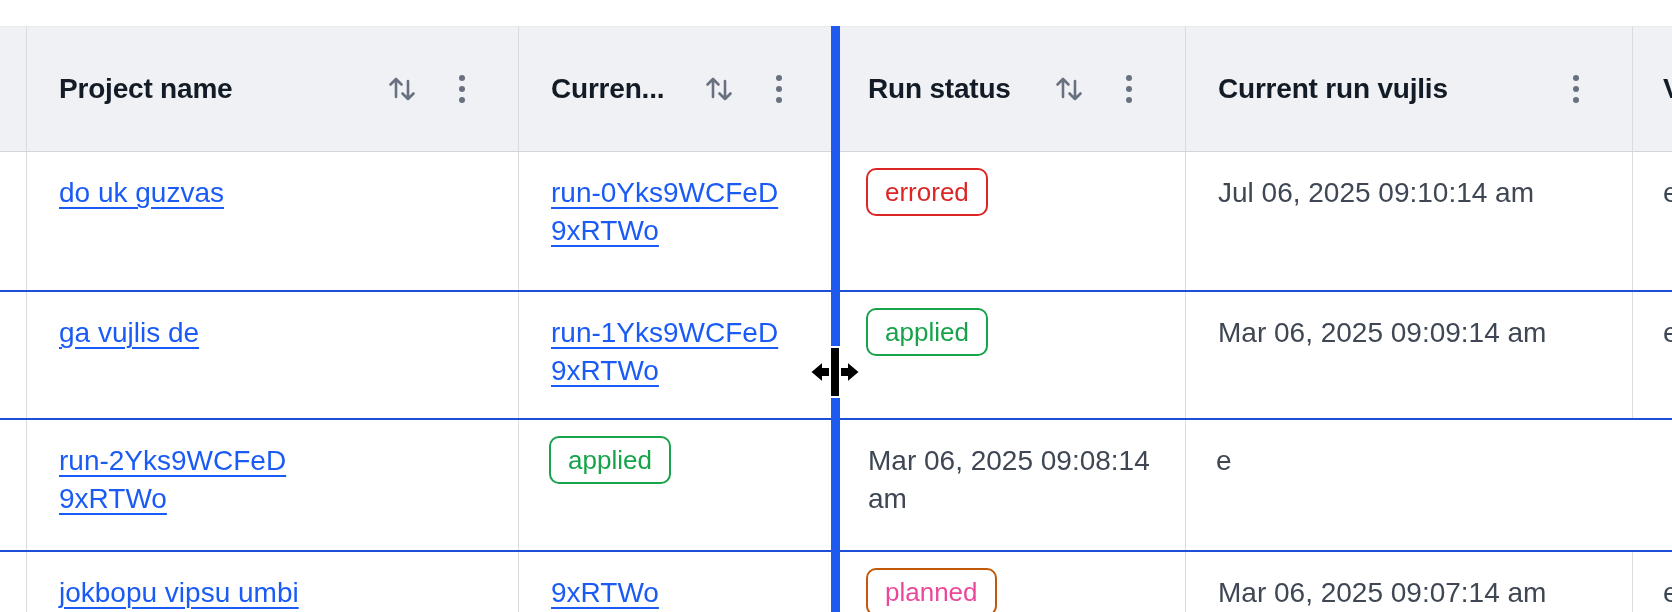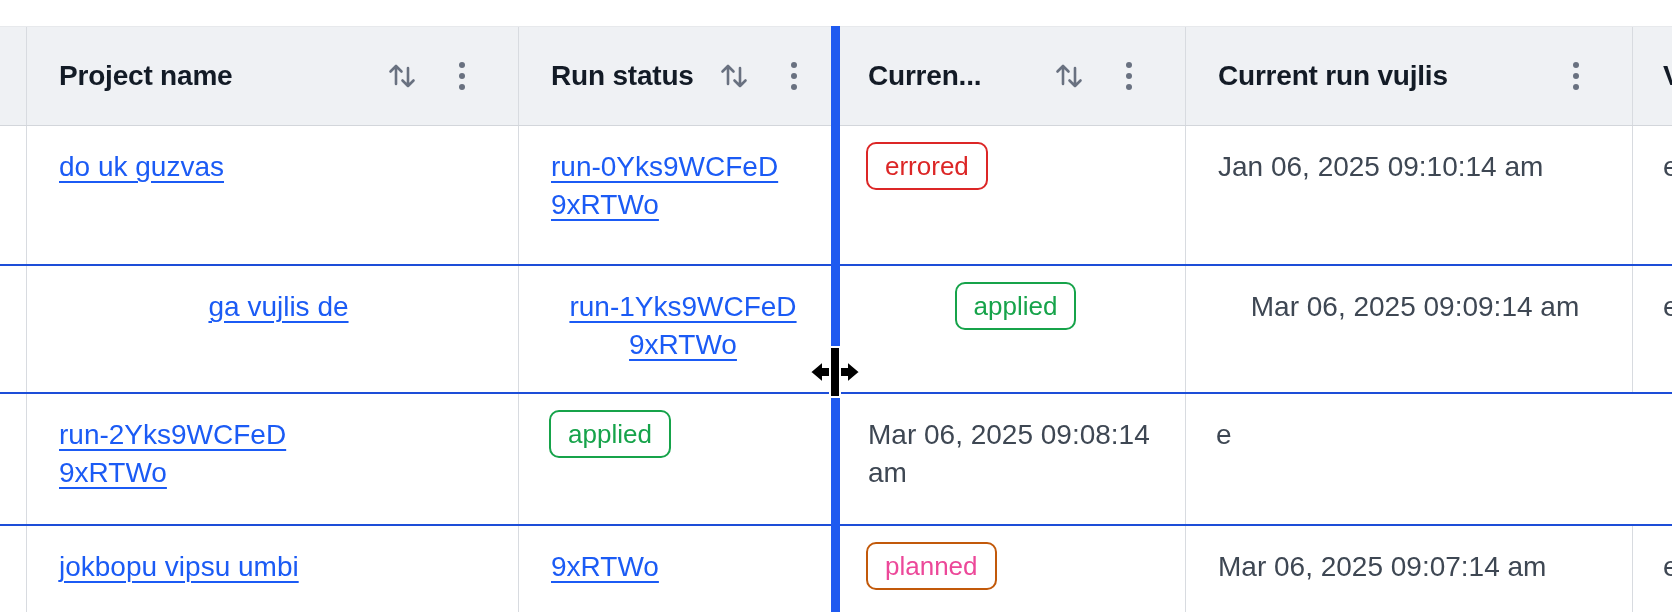--- a/index.html
+++ b/index.html
@@ -5,38 +5,38 @@
   * { margin: 0; padding: 0; box-sizing: border-box; }
   html, body { width: 1672px; height: 612px; overflow: hidden; background: #ffffff;
     font-family: "Liberation Sans", sans-serif; }
   .viewport { position: relative; width: 1672px; height: 612px; overflow: hidden; }
 
   
   .grid-table { position: absolute; top: 26px; left: 0; width: 1672px; }
   .trow { display: grid; grid-template-columns: 27px 492px 317px 350px 447px 39px; }
 
   
-  .trow.head { background: #eff1f4; height: 100px; border-top: 1px solid #e7e9ec;
+  .trow.head { background: #eff1f4; height: 126px; border-top: 1px solid #e7e9ec;
     border-bottom: 1px solid #d3d6db; }
   .th { display: flex; align-items: center; padding: 0 52px 0 32px;
     border-right: 1px solid #d8dbe0; overflow: hidden; }
   .th .label { font-size: 28px; font-weight: 700; color: #131b26; letter-spacing: -0.2px;
     white-space: nowrap; }
   .th .spacer { flex: 1; }
   .icon-btn { display: flex; align-items: center; justify-content: center;
     flex: 0 0 auto; cursor: pointer; background: none; border: none; padding: 0; }
   .sort-btn { margin-left: 24px; }
   .kebab-btn { margin-left: 40px; }
   .th.stub, .td.stub { padding: 0; }
   .th.last-col { padding-left: 30px; padding-right: 0; border-right: none; }
 
   
   .trow.body { background: #ffffff; border-bottom: 2px solid #1d4ed8; }
   .trow.r0 { height: 140px; }
-  .trow.r1 { height: 128px; text-align: center; }
+  .trow.r1 { height: 128px; }
   .trow.r2 { height: 132px; }
   .trow.r3 { height: 140px; }
   .td { border-right: 1px solid #d8dbe0; padding: 22px 20px 0 32px; overflow: hidden;
     font-size: 28px; line-height: 38px; color: #3e4753; vertical-align: top; }
   .td.status-cell { padding-left: 30px; padding-top: 16px; }
   .td.last-col { padding-left: 30px; padding-right: 0; border-right: none; }
   a.cell-link { color: #1b5bf5; text-decoration: underline; text-underline-offset: 5px;
     text-decoration-thickness: 2px; cursor: pointer; }
   .run-line { display: block; }
 
@@ -72,39 +72,39 @@
         <button class="icon-btn kebab-btn">
           <svg width="8" height="30" viewBox="0 0 8 30" fill="#697180">
             <circle cx="4" cy="4" r="3"></circle>
               <circle cx="4" cy="15" r="3"></circle>
               <circle cx="4" cy="26" r="3"></circle>
           </svg>
         </button>
       </div>
 
       <div class="th">
-        <span class="label">Run status</span>
+        <span class="label">Curren...</span>
         <span class="spacer"></span>
         <button class="icon-btn sort-btn">
           <svg width="32" height="34" viewBox="0 0 32 34" fill="none" stroke="#697180" stroke-width="2.6" stroke-linecap="round" stroke-linejoin="round">
             <path d="M10 25 V7 M4.5 12.5 L10 7 L15.5 12.5"></path>
             <path d="M22 9 V27 M16.5 21.5 L22 27 L27.5 21.5"></path>
           </svg>
         </button>
         <button class="icon-btn kebab-btn">
           <svg width="8" height="30" viewBox="0 0 8 30" fill="#697180">
             <circle cx="4" cy="4" r="3"></circle>
               <circle cx="4" cy="15" r="3"></circle>
               <circle cx="4" cy="26" r="3"></circle>
           </svg>
         </button>
       </div>
 
       <div class="th">
-        <span class="label">Curren...</span>
+        <span class="label">Run status</span>
         <span class="spacer"></span>
         <button class="icon-btn sort-btn">
           <svg width="32" height="34" viewBox="0 0 32 34" fill="none" stroke="#697180" stroke-width="2.6" stroke-linecap="round" stroke-linejoin="round">
             <path d="M10 25 V7 M4.5 12.5 L10 7 L15.5 12.5"></path>
             <path d="M22 9 V27 M16.5 21.5 L22 27 L27.5 21.5"></path>
           </svg>
         </button>
         <button class="icon-btn kebab-btn">
           <svg width="8" height="30" viewBox="0 0 8 30" fill="#697180">
             <circle cx="4" cy="4" r="3"></circle>
@@ -136,21 +136,21 @@
       <div class="td">
         <a class="cell-link">do uk guzvas</a>
       </div>
       <div class="td">
         <a class="cell-link"><span class="run-line">run-0Yks9WCFeD</span><span class="run-line">9xRTWo</span></a>
       </div>
       <div class="td status-cell">
         <span class="badge" style="color: rgb(220, 38, 38); border-color: rgb(220, 38, 38);">errored</span>
       </div>
       <div class="td">
-        <span>Jan 06, 2025 09:10:14 am</span>
+        <span>Jul 06, 2025 09:10:14 am</span>
       </div>
       <div class="td last-col">
         <span>e</span>
       </div>
     </div>
 
     <div class="trow body r1">
       <div class="td stub"></div>
       <div class="td">
         <a class="cell-link">ga vujlis de</a>

